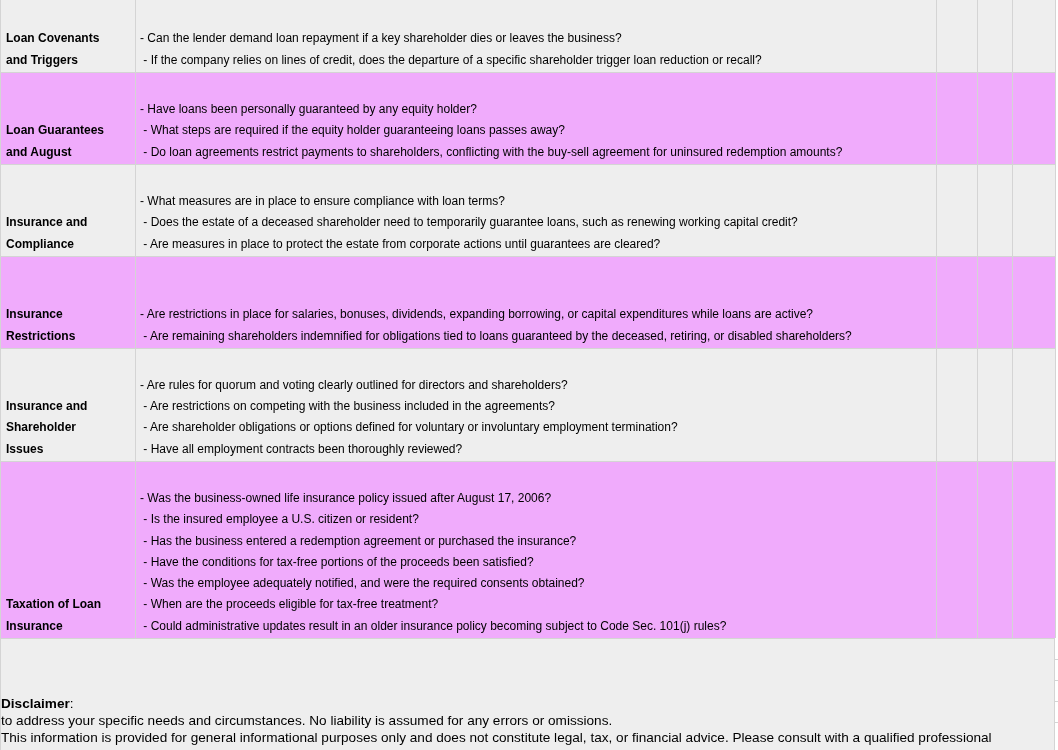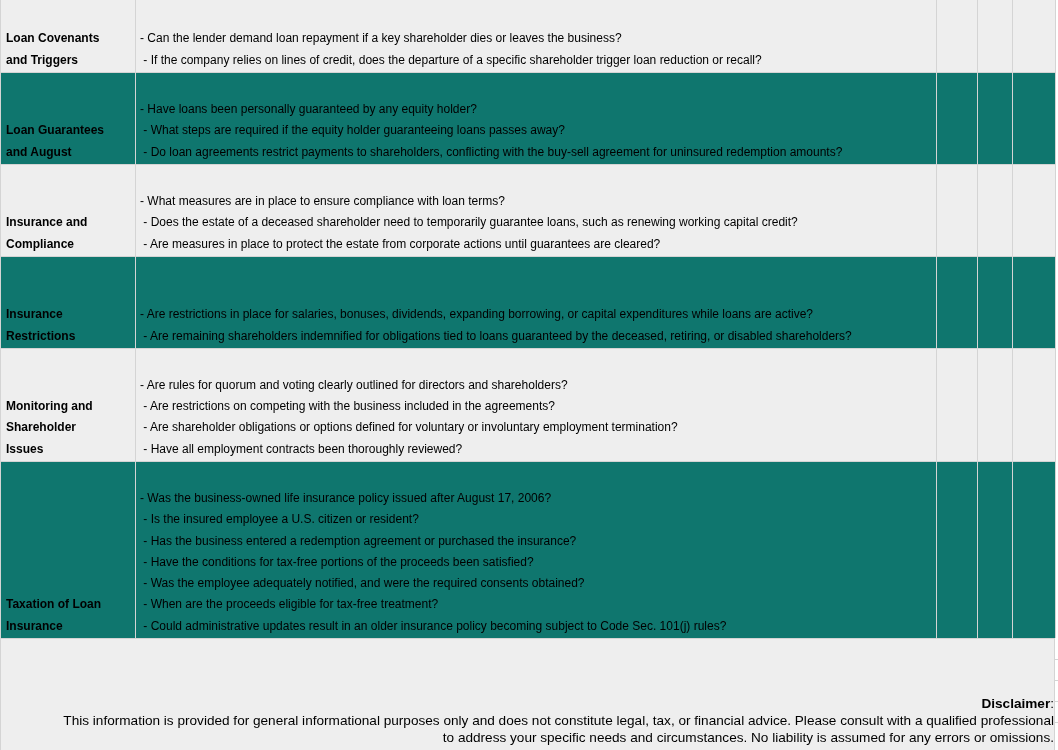--- a/index.html
+++ b/index.html
@@ -38,40 +38,40 @@
     }
     table.grid td.cat {
       padding-left: 5px;
       padding-right: 20px;
       font-weight: bold;
     }
     table.grid td.q {
       padding-left: 4px;
     }
     tr.shaded td { background: #eeeeee; }
-    tr.plain td { background: #0f766e; }
+    tr.plain td { background: #f0abfc; }
     td.empty { padding: 0; }
 
     .disclaimer-box {
       position: absolute;
       left: 0;
       top: 638px;
       width: 1053px;
       height: 112px;
       background: #eeeeee;
       border-left: 1px solid #d4d4d4;
       border-top: 1px solid #d4d4d4;
       border-right: 1px solid #d4d4d4;
     }
     .disclaimer-text {
       position: absolute;
       left: 0;
       right: 0;
       top: 56px;
-      text-align: right;
+      text-align: left;
       font-size: 13.6px;
       line-height: 17.2px;
       color: #000000;
     }
     .disclaimer-title b { font-weight: bold; }
     .right-strip {
       position: absolute;
       left: 1055px;
       top: 638px;
       width: 3px;
@@ -127,21 +127,21 @@
       </tr>
       <tr class="plain" style="height:92px">
         <td class="cat">Insurance Restrictions</td>
         <td class="q">- Are restrictions in place for salaries, bonuses, dividends, expanding borrowing, or capital expenditures while loans are active?
  - Are remaining shareholders indemnified for obligations tied to loans guaranteed by the deceased, retiring, or disabled shareholders?</td>
         <td class="empty"></td>
         <td class="empty"></td>
         <td class="empty"></td>
       </tr>
       <tr class="shaded" style="height:113px">
-        <td class="cat">Monitoring and Shareholder Issues</td>
+        <td class="cat">Insurance and Shareholder Issues</td>
         <td class="q">- Are rules for quorum and voting clearly outlined for directors and shareholders?
  - Are restrictions on competing with the business included in the agreements?
  - Are shareholder obligations or options defined for voluntary or involuntary employment termination?
  - Have all employment contracts been thoroughly reviewed?</td>
         <td class="empty"></td>
         <td class="empty"></td>
         <td class="empty"></td>
       </tr>
       <tr class="plain" style="height:177px">
         <td class="cat">Taxation of Loan Insurance</td>
@@ -156,22 +156,22 @@
         <td class="empty"></td>
         <td class="empty"></td>
       </tr>
     </tbody>
   </table>
 </div>
 
 <div class="disclaimer-box">
   <div class="disclaimer-text">
     <div class="disclaimer-title"><b>Disclaimer</b><span>:</span></div>
+    <div>to address your specific needs and circumstances. No liability is assumed for any errors or omissions.</div>
     <div>This information is provided for general informational purposes only and does not constitute legal, tax, or financial advice. Please consult with a qualified professional</div>
-    <div>to address your specific needs and circumstances. No liability is assumed for any errors or omissions.</div>
   </div>
 </div>
 <div class="right-strip">
   <span style="top:21px"></span>
   <span style="top:42px"></span>
   <span style="top:63px"></span>
   <span style="top:84px"></span>
 </div>
 
 </body></html>

